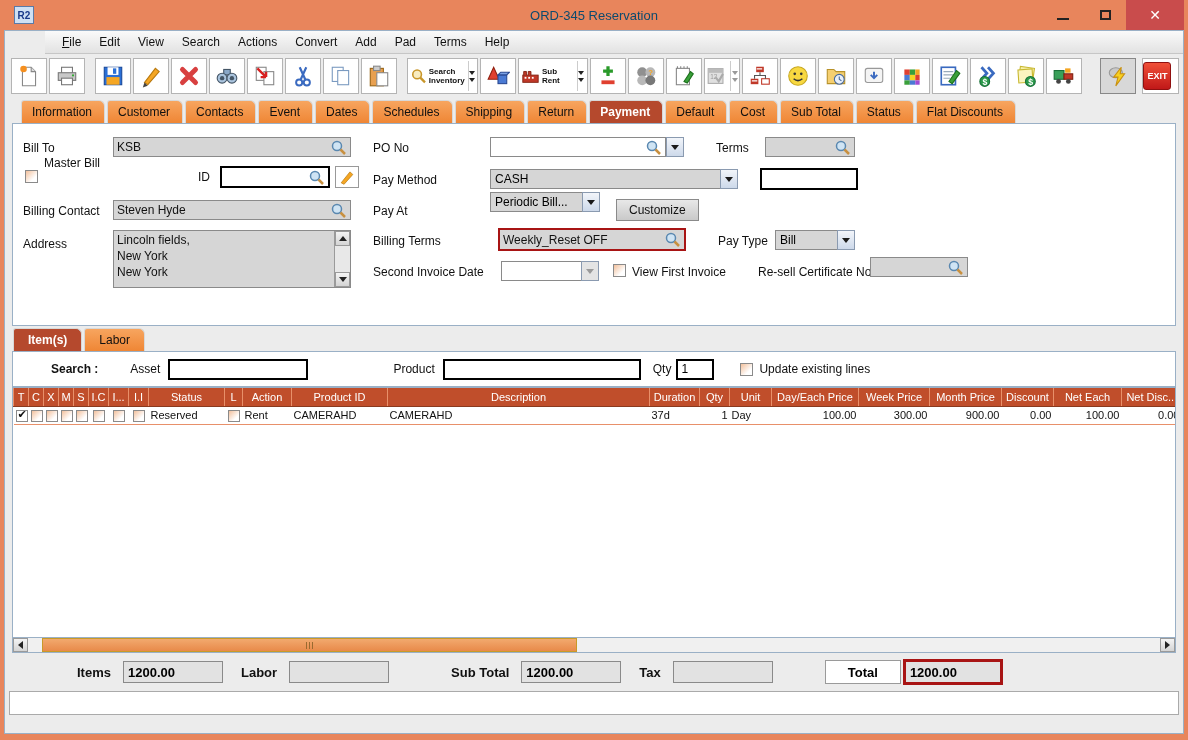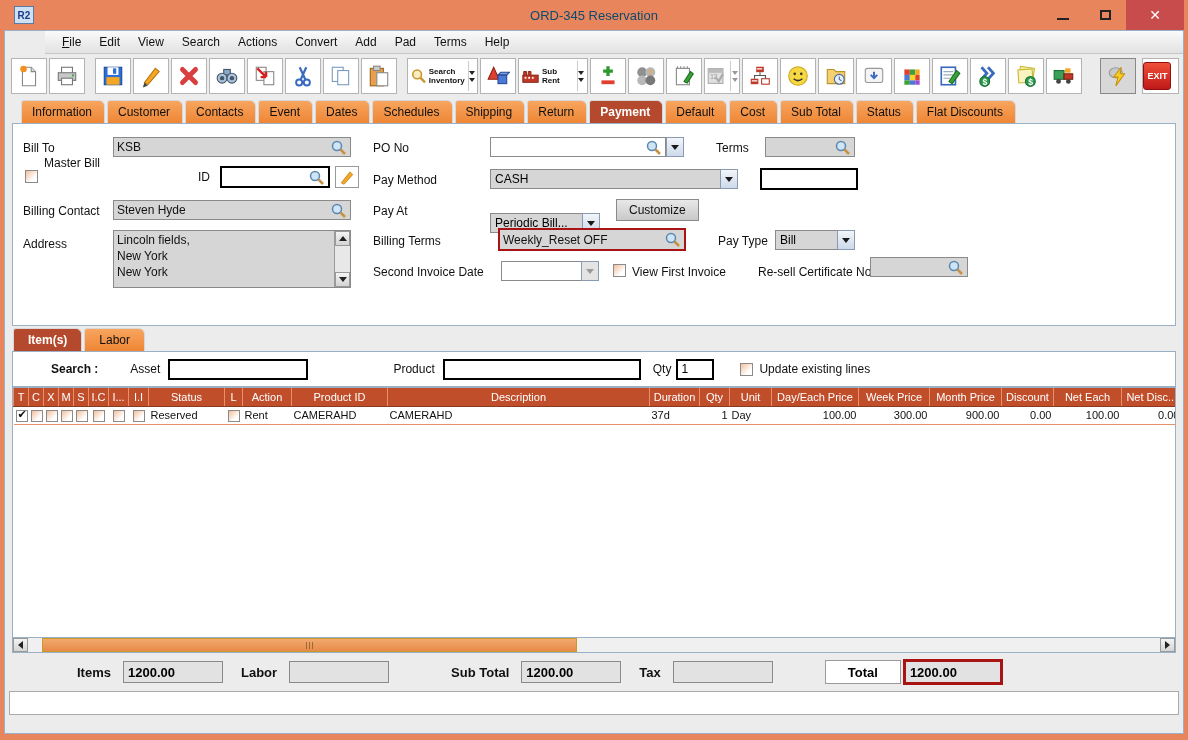--- a/index.html
+++ b/index.html
@@ -459,21 +459,21 @@
         <div class="val">CASH</div>
         <div class="arrow-btn">
             <div class="tri"></div>
           </div>
       </div>
       <div class="field focus abs" style="left:747px; top:44px; width:98px; height:22px">
         <span></span>
       </div>
 
       <span class="flabel abs" style="left:360px; top:80px">Pay At</span>
-      <div class="combo abs" style="left:477px; top:89px; width:110px">
+      <div class="combo abs" style="left:477px; top:68px; width:110px">
         <div class="val">Periodic Bill...</div>
         <div class="arrow-btn">
             <div class="tri"></div>
           </div>
       </div>
       <button class="gbtn abs" style="left:603px; top:75px">Customize</button>
 
       <span class="flabel abs" style="left:360px; top:110px">Billing Terms</span>
       <div class="field redline abs" style="left:485px; top:104px; width:188px; height:23px">
         <span>Weekly_Reset OFF</span>

